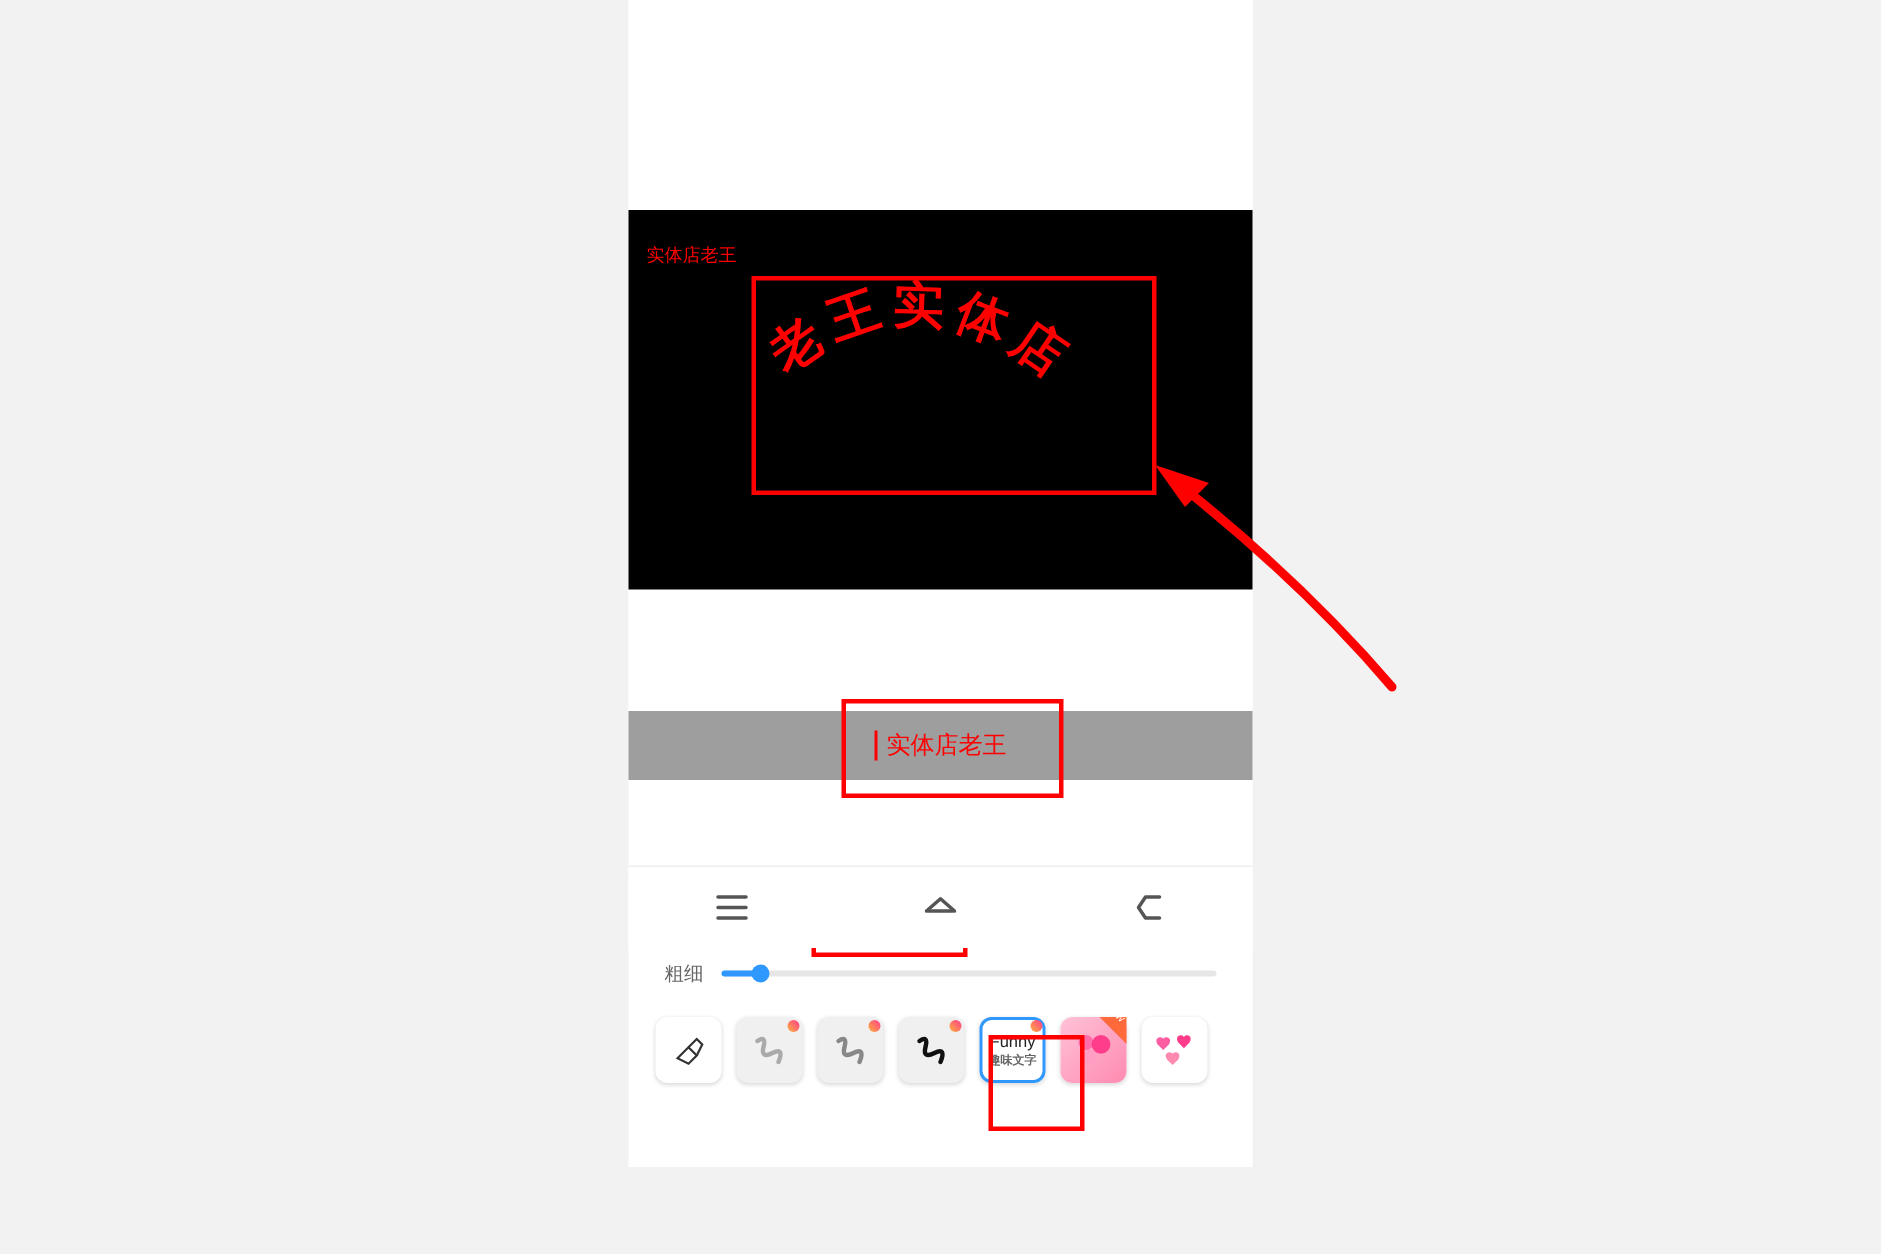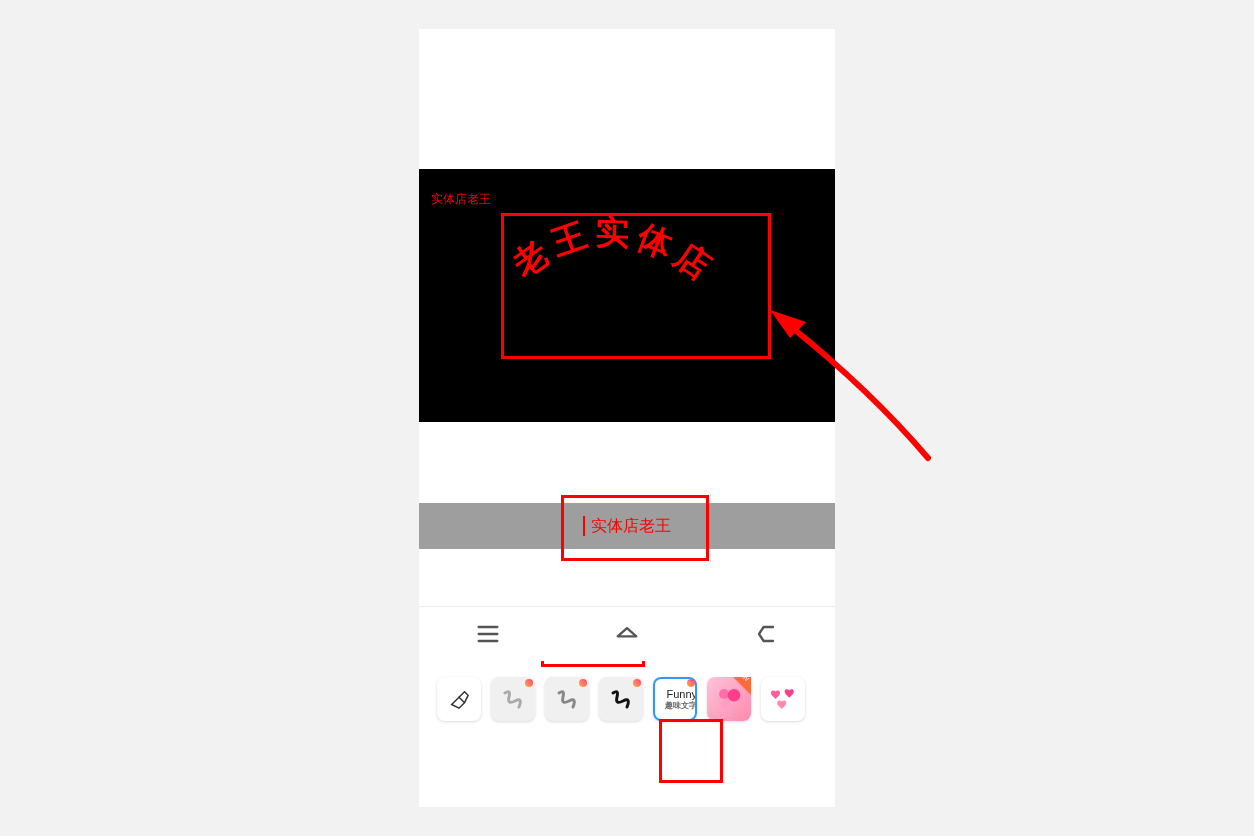--- a/index.html
+++ b/index.html
@@ -1,17 +1,17 @@
 <!DOCTYPE html>
 <html><head>
 <meta charset="utf-8">
 <style>
   html,body{margin:0;padding:0;width:100%;height:100%;background:#f2f2f2;font-family:"PingFang SC","Microsoft YaHei",sans-serif;}
   .stage{position:relative;width:1254px;height:836px;background:#f2f2f2;margin:0 auto;overflow:hidden;}
-  .phone{position:absolute;left:419px;top:0;width:416px;height:632px;background:#fff;margin-top:29px;}
+  .phone{position:absolute;left:419px;top:0;width:416px;height:632px;background:#fff;}
   .canvas-area{position:absolute;left:0;top:0;width:416px;height:474px;background:#fff;}
   .canvas-img{position:absolute;left:0;top:140px;width:416px;height:253px;background:#000;}
   .small-label{position:absolute;left:12px;top:162px;color:#ff0000;font-size:12px;}
   .red-rect{position:absolute;left:82px;top:184px;width:264px;height:140px;border:3px solid #ff0000;}
   .arc-text{position:absolute;left:0;top:140px;width:416px;height:253px;pointer-events:none;}
   .input-bar{position:absolute;left:0;top:474px;width:416px;height:46px;background:#9e9e9e;display:flex;align-items:center;justify-content:center;}
   .input-cursor{width:2px;height:20px;background:#ff0000;margin-right:6px;}
   .input-text{color:#ff0000;font-size:16px;}
   .input-highlight{position:absolute;left:142px;top:466px;width:142px;height:60px;border:3px solid #ff0000;pointer-events:none;}
   .tool-panel{position:absolute;left:0;top:578px;width:416px;height:200px;background:#fff;border-top-left-radius:12px;border-top-right-radius:12px;}
@@ -25,21 +25,21 @@
   .tab-highlight{position:absolute;left:122px;top:0;width:98px;height:54px;border:3px solid #ff0000;pointer-events:none;}
   .slider-row{display:flex;align-items:center;padding:6px 24px;}
   .slider-label{font-size:13px;color:#666;margin-right:12px;}
   .slider-track{flex:1;height:4px;background:#e6e6e6;border-radius:2px;position:relative;}
   .slider-fill{position:absolute;left:0;top:0;height:4px;width:8%;background:#2f98ff;border-radius:2px;}
   .slider-thumb{position:absolute;left:8%;top:-4px;width:12px;height:12px;border-radius:50%;background:#2f98ff;transform:translateX(-50%);}
   .brush-row{display:flex;gap:10px;padding:14px 18px 0 18px;}
   .brush{width:44px;height:44px;border-radius:8px;background:#fff;box-shadow:0 1px 3px rgba(0,0,0,.15);display:flex;align-items:center;justify-content:center;cursor:pointer;position:relative;flex-shrink:0;}
   .brush.grey{background:#f0f0f0;}
   .brush.dark{background:#f0f0f0;}
-  .brush.selected{outline:2px solid #2f98ff;outline-offset:-2px;align-items:flex-end;}
+  .brush.selected{outline:2px solid #2f98ff;outline-offset:-2px;}
   .brush .mini-dot{position:absolute;top:2px;right:2px;width:8px;height:8px;border-radius:50%;background:linear-gradient(45deg,#ffb13d,#ff3d8b);}
   .brush-funny{display:flex;flex-direction:column;align-items:center;justify-content:center;line-height:1;}
   .brush-funny .t1{font-size:11px;color:#222;}
   .brush-funny .t2{font-size:8px;color:#666;margin-top:2px;font-weight:bold;}
   .brush-highlight{position:absolute;left:240px;top:112px;width:58px;height:58px;border:3px solid #ff0000;pointer-events:none;}
   .sticker-pink{background:linear-gradient(135deg,#ffc2d8,#ff8ab0);}
   .sticker-hearts{background:#fff;}
   .sticker-flag{position:absolute;top:0;right:0;width:0;height:0;border-top:18px solid #ff6a3d;border-left:18px solid transparent;}
   .sticker-new{position:absolute;top:1px;right:1px;font-size:6px;color:#fff;transform:rotate(45deg);transform-origin:top right;}
   .nav-bar{position:absolute;left:0;bottom:0;width:416px;height:54px;background:#fff;border-top:1px solid #eee;display:flex;justify-content:space-around;align-items:center;}
@@ -84,20 +84,27 @@
             </svg>
         </div>
         <div class="confirm-btn">
           <svg viewBox="0 0 24 24">
               <path d="M4 12 L10 18 L20 6" stroke="#000" stroke-width="2.5" fill="none" stroke-linecap="round" stroke-linejoin="round"></path>
             </svg>
         </div>
         <div class="tab-highlight"></div>
       </div>
 
+      <div class="slider-row">
+        <div class="slider-label">粗细</div>
+        <div class="slider-track">
+          <div class="slider-fill"></div>
+          <div class="slider-thumb"></div>
+        </div>
+      </div>
 
       <div class="brush-row">
 
         <div class="brush">
           <svg viewBox="0 0 24 24" width="22" height="22">
               <path d="M4 18 L12 10 L18 16 L12 22 Z" fill="none" stroke="#333" stroke-width="1.6"></path>
               <path d="M12 10 L18 4 L22 8 L18 16" fill="none" stroke="#333" stroke-width="1.6"></path>
             </svg>
         </div>
 

